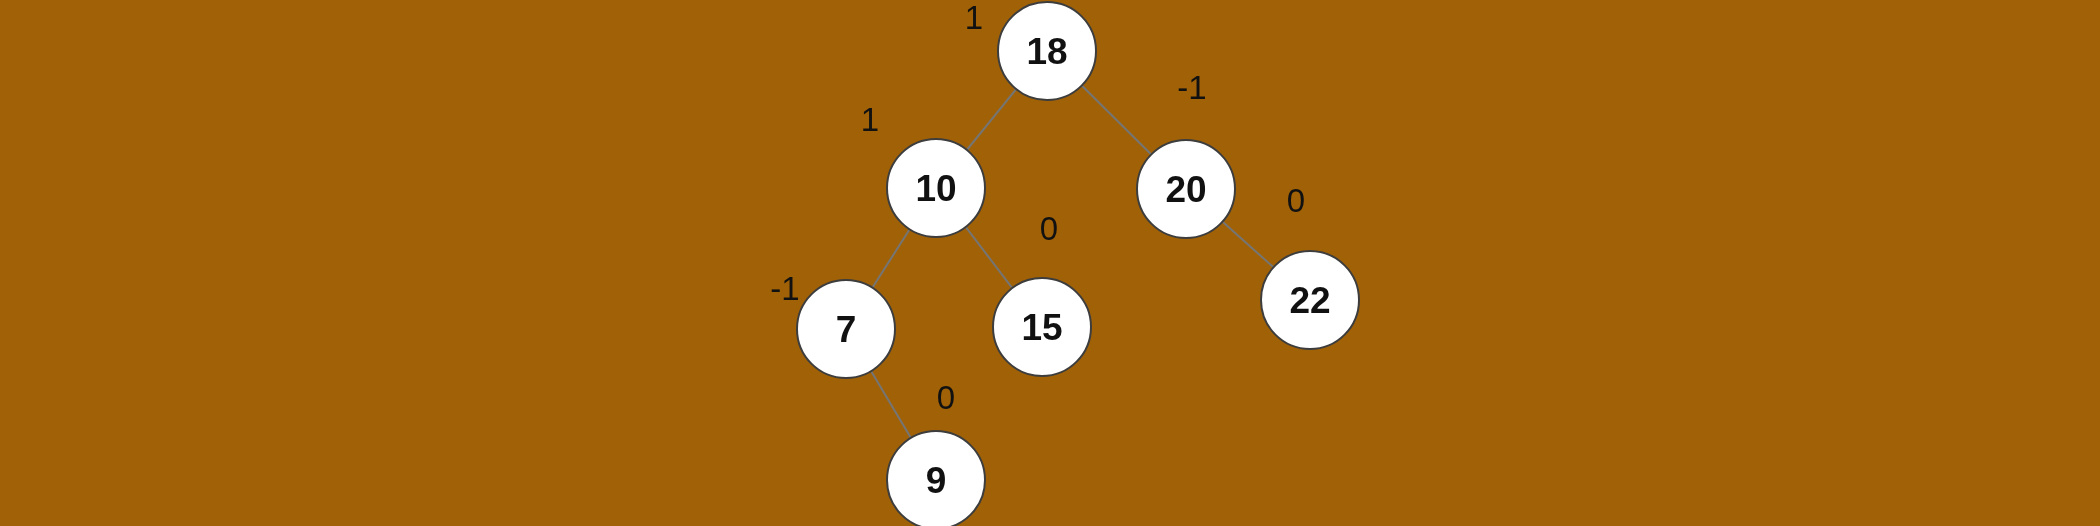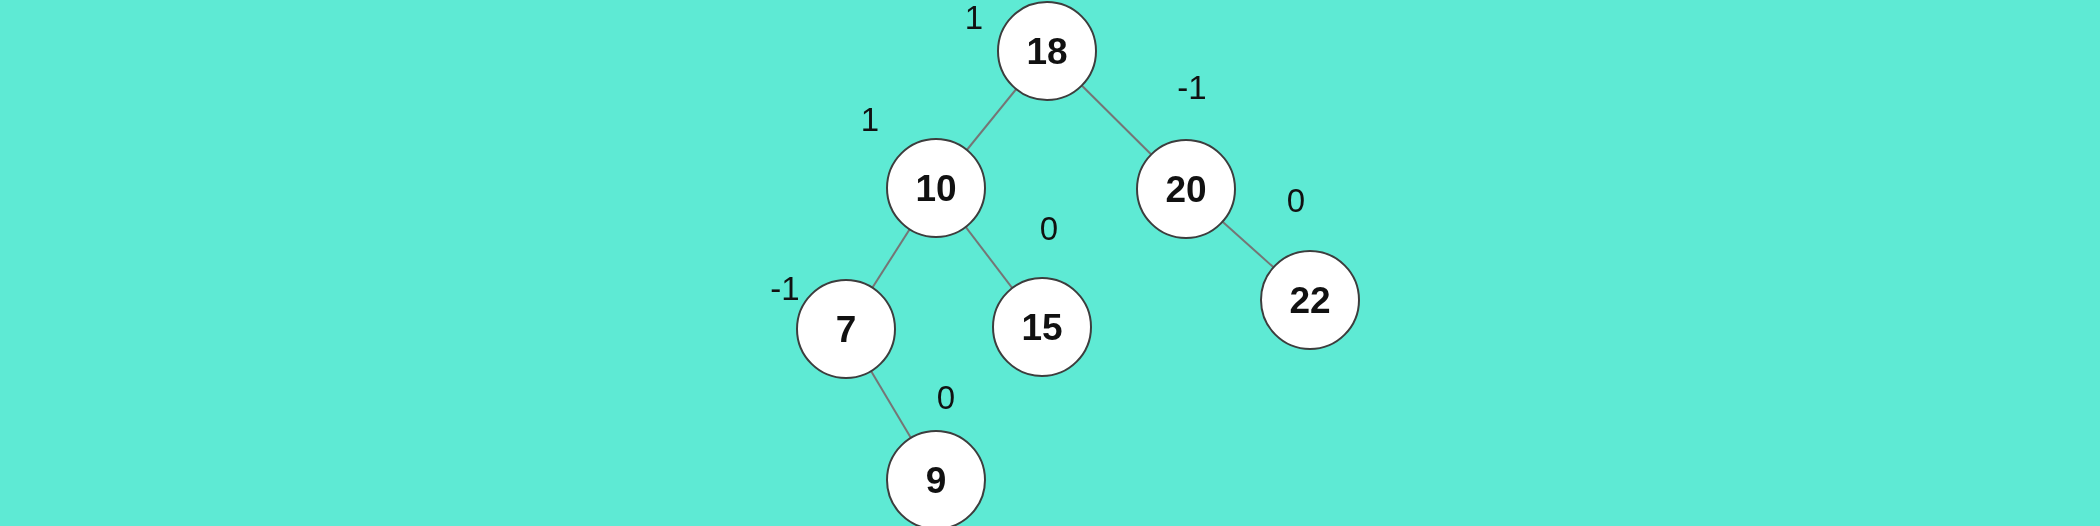--- a/index.html
+++ b/index.html
@@ -4,21 +4,21 @@
 <style>
   html, body {
     margin: 0;
     padding: 0;
     background: #ffffff;
   }
   .stage {
     position: relative;
     width: 2100px;
     height: 526px;
-    background: #5eead4;
+    background: #a16207;
     overflow: hidden;
     font-family: "Liberation Sans", sans-serif;
   }
   svg { display: block; }
   .edge {
     stroke: #757575;
     stroke-width: 2;
     fill: none;
   }
   .node-circle {

